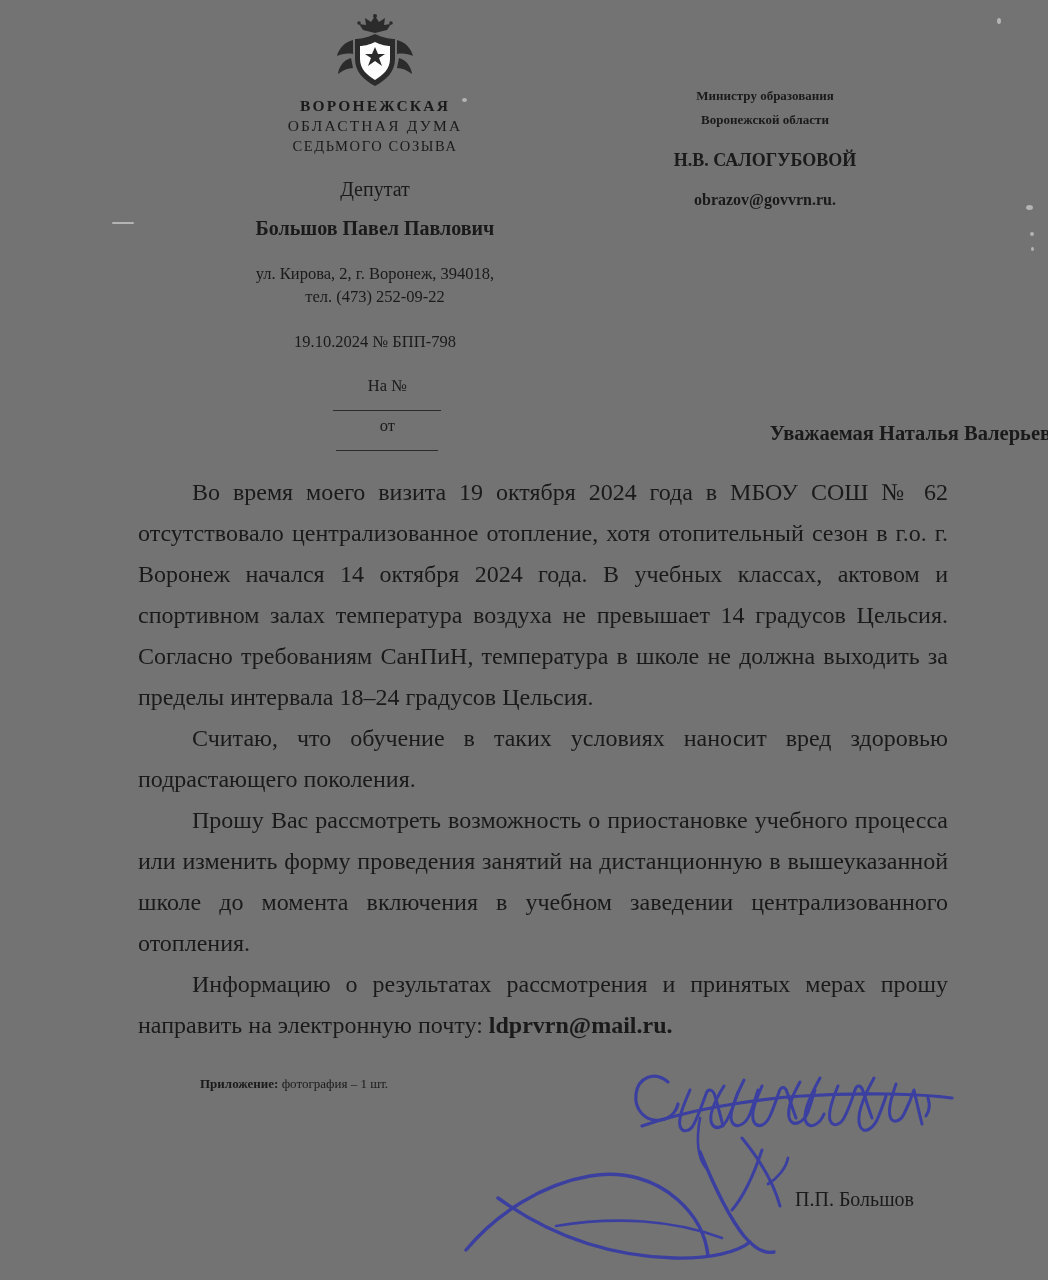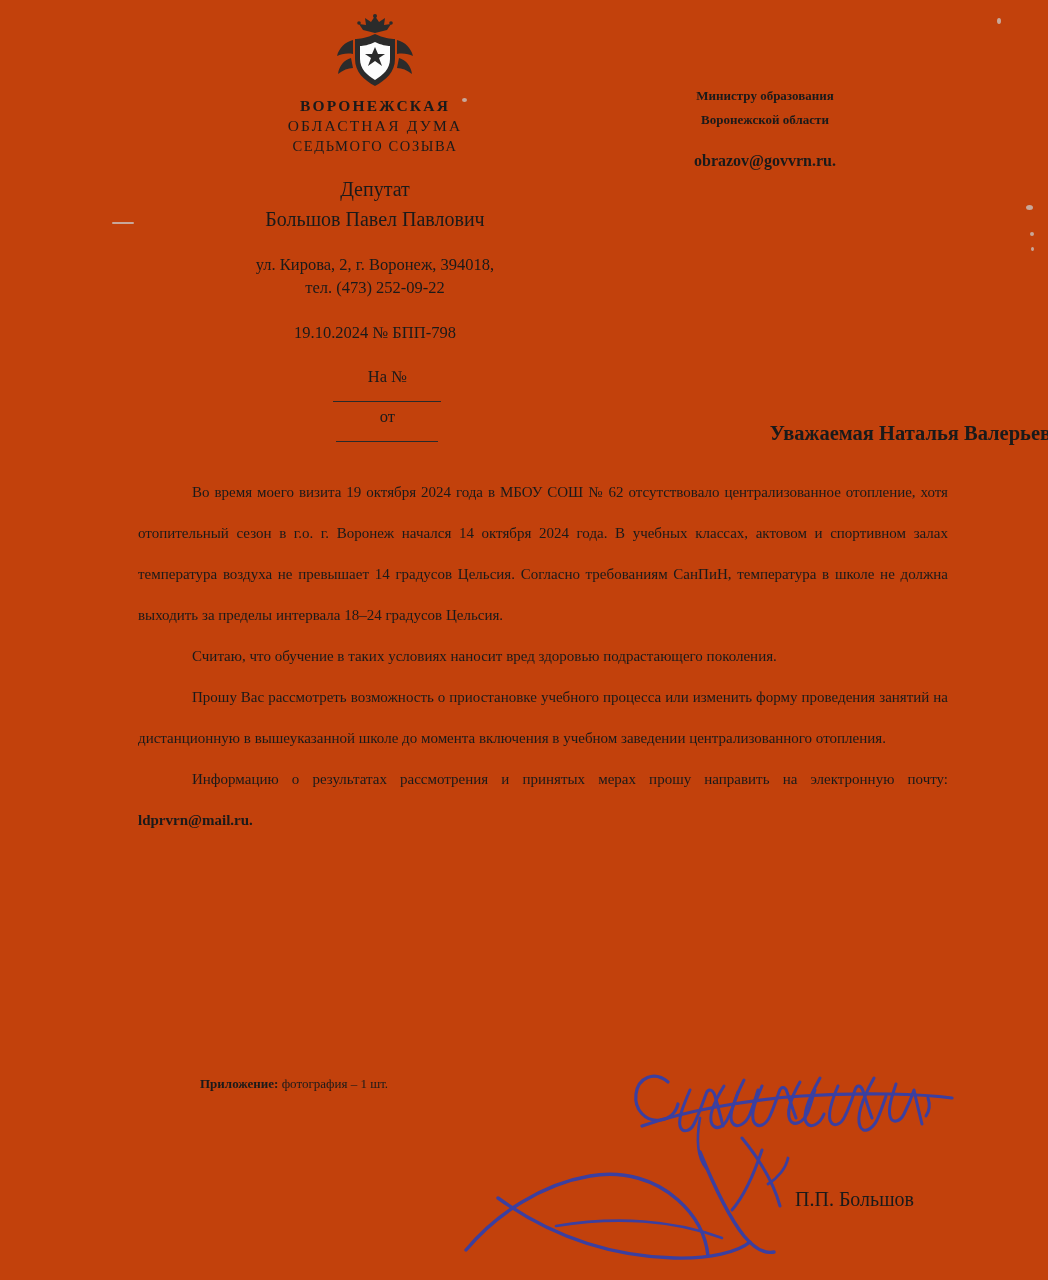--- a/index.html
+++ b/index.html
@@ -12,21 +12,21 @@
     height: 1280px;
     position: relative;
     overflow: hidden;
     font-family: "Liberation Serif", serif;
     color: #1a1a1a;
   }
 
   .page {
     position: absolute;
     inset: 0;
-    background: #c2410c;
+    background: #737373;
   }
 
   
   .speck {
     position: absolute;
     background: #c9c9c9;
     border-radius: 50%;
     opacity: .75;
   }
 
@@ -60,23 +60,23 @@
     font-size: 14.5px;
     letter-spacing: 1.6px;
     line-height: 20px;
   }
   .deputy-title {
     margin-top: 22px;
     font-size: 20px;
     font-weight: 400;
   }
   .deputy-name {
-    margin-top: 7px;
+    margin-top: 16px;
     font-size: 20px;
-    font-weight: 400;
+    font-weight: 700;
   }
   .address {
     margin-top: 22px;
     font-size: 16.5px;
     line-height: 23px;
   }
   .doc-number {
     margin-top: 22px;
     font-size: 16.5px;
     line-height: 24px;
@@ -127,21 +127,21 @@
     text-align: right;
     font-size: 20.5px;
     font-weight: 700;
     margin-left: 32px;
   }
   .body-text {
     position: absolute;
     top: 472px;
     left: 138px;
     width: 810px;
-    font-size: 15px;
+    font-size: 24px;
     line-height: 41px;
     text-align: justify;
   }
   .body-text p {
     margin: 0 0 0 0;
     text-indent: 54px;
     text-align: justify;
     text-justify: inter-word;
   }
   .body-text p + p { margin-top: 0; }
@@ -226,20 +226,21 @@
       <span>На №</span>
       <span class="dots"></span>
       <span>от</span>
       <span class="dots short"></span>
     </div>
   </div>
 
   <div class="addressee">
     <div class="ln">Министру образования</div>
     <div class="ln">Воронежской области</div>
+    <div class="name">Н.В. САЛОГУБОВОЙ</div>
     <div class="email">obrazov@govvrn.ru.</div>
   </div>
 
   <div class="salutation">Уважаемая Наталья Валерьевна!</div>
 
   <div class="body-text">
     <p>Во время моего визита 19 октября 2024 года в МБОУ СОШ № 62 отсутствовало централизованное отопление, хотя отопительный сезон в г.о. г. Воронеж начался 14 октября 2024 года. В учебных классах, актовом и спортивном залах температура воздуха не превышает 14 градусов Цельсия. Согласно требованиям СанПиН, температура в школе не должна выходить за пределы интервала 18–24 градусов Цельсия.</p>
     <p>Считаю, что обучение в таких условиях наносит вред здоровью подрастающего поколения.</p>
     <p>Прошу Вас рассмотреть возможность о приостановке учебного процесса или изменить форму проведения занятий на дистанционную в вышеуказанной школе до момента включения в учебном заведении централизованного отопления.</p>
     <p><span>Информацию о результатах рассмотрения и принятых мерах прошу направить на электронную почту: </span><span class="email-strong">ldprvrn@mail.ru.</span></p>

